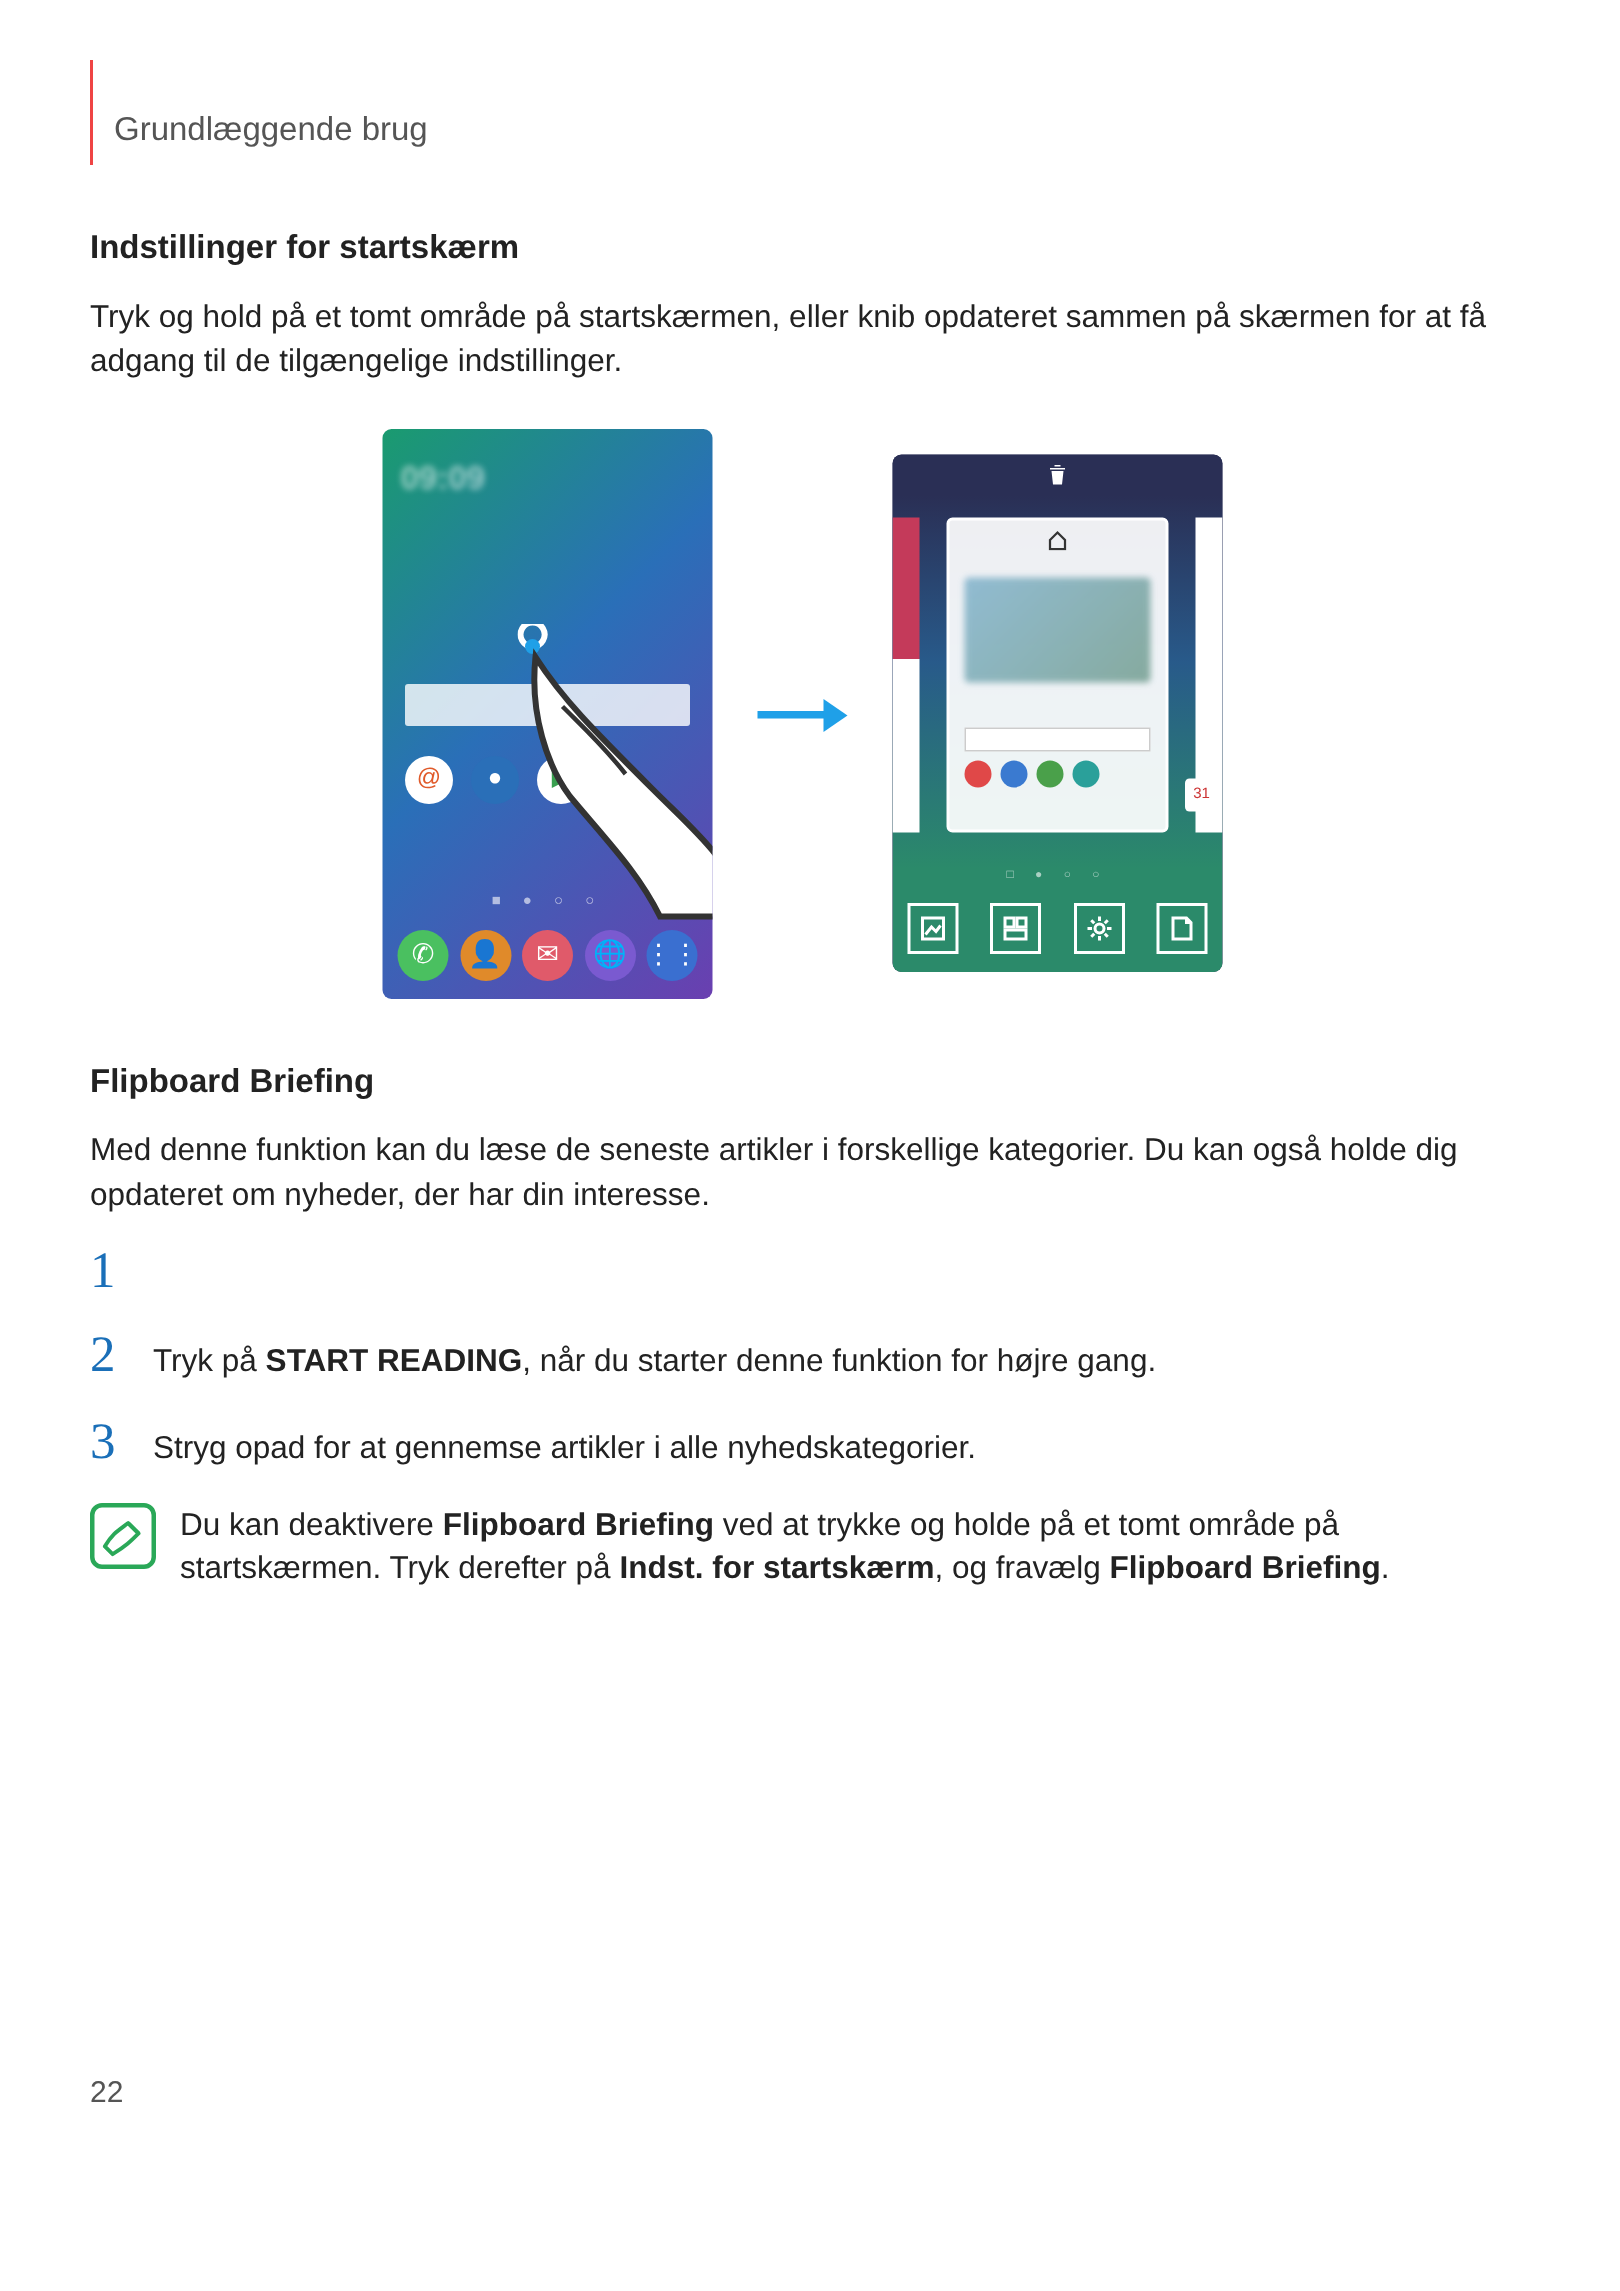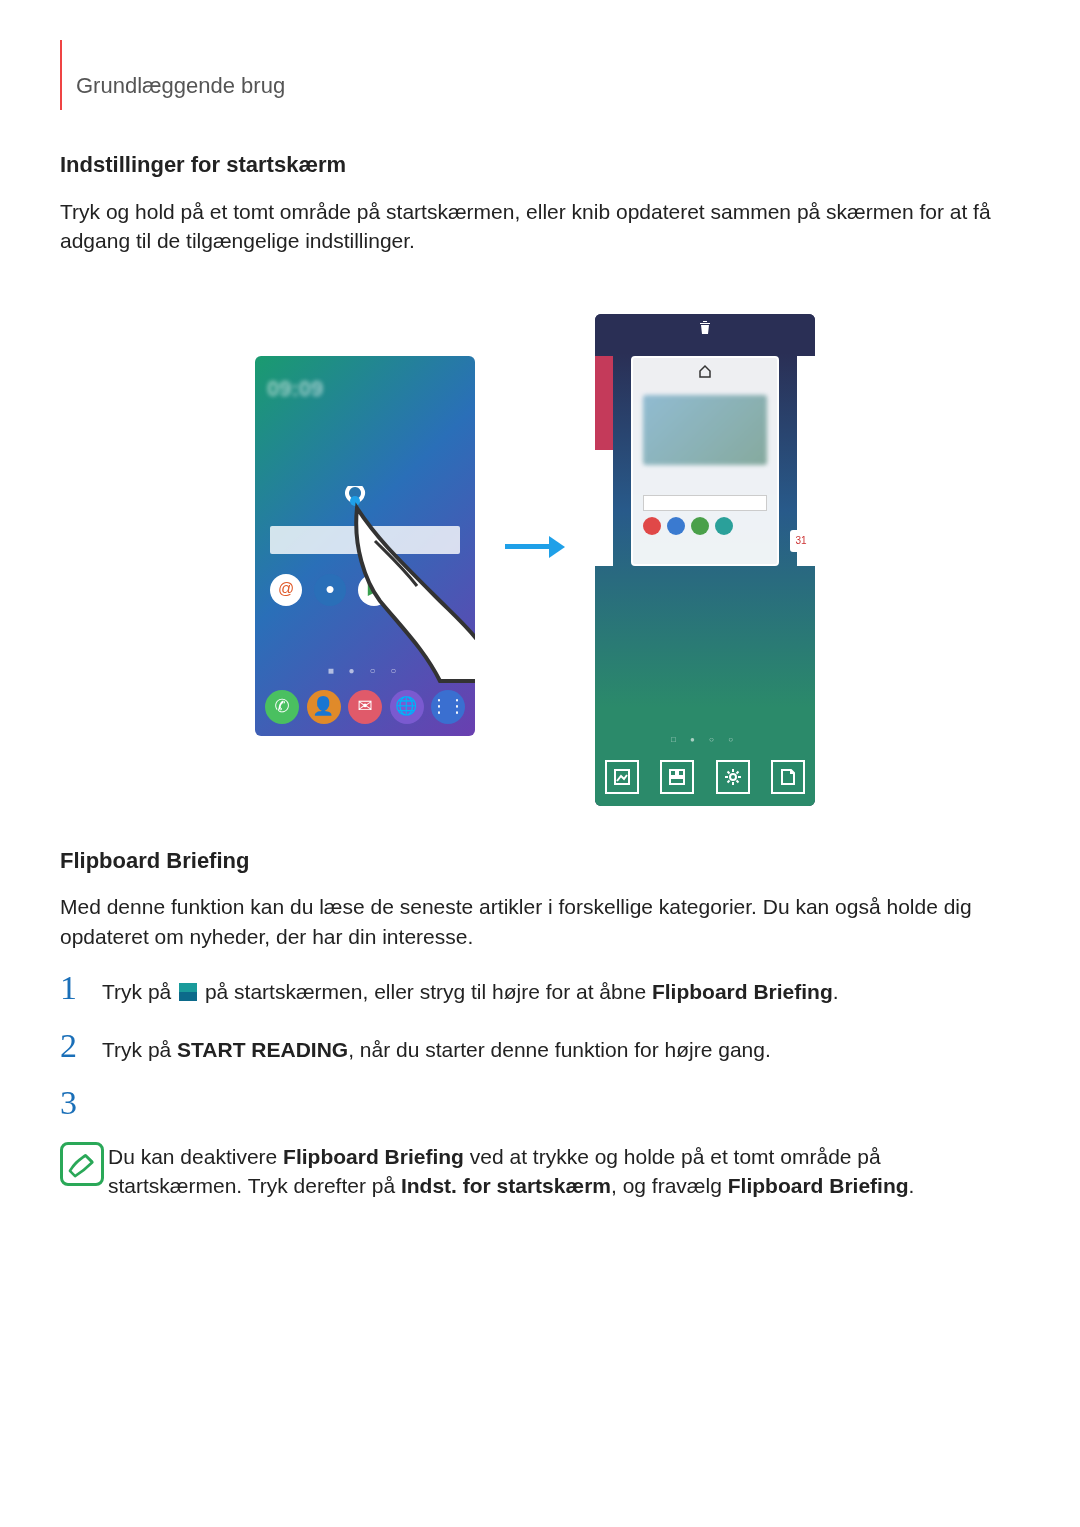--- a/index.html
+++ b/index.html
@@ -111,27 +111,26 @@
   .arrow::after {
     content: "";
     position: absolute;
     right: 0; top: -3px;
     border-left: 16px solid #1fa0e8;
     border-top: 11px solid transparent;
     border-bottom: 11px solid transparent;
   }
   .phone2 {
     width: 220px;
-    height: 492px;
+    height: 345px;
     border-radius: 6px;
     background: linear-gradient(180deg, #2a2f55 0%, #3a7a 60%, #2b6b5b 100%);
     background: #2a2f55;
     position: relative;
     overflow: hidden;
-    margin-top: 28px;
   }
   .phone2-bg {
     position:absolute; inset:0;
     background: linear-gradient(180deg, #2a2f55 0%, #2a2f55 8%, #285a8a 40%, #2b8a6a 80%);
   }
   .phone2-trash {
     position: absolute; top: 6px; left: 0; right:0;
     text-align:center; color:#fff; font-size: 16px;
   }
   .panel {
@@ -209,21 +208,21 @@
   }
   .step-text { padding-top: 6px; }
   .inline-icon {
     display:inline-block;
     width: 18px; height: 18px;
     background: linear-gradient(180deg,#1a9b9b 50%,#0c6a8a 50%);
     vertical-align: -2px;
     margin: 0 2px;
   }
   .note {
-    display:flex; gap: 4px; align-items:flex-start;
+    display:flex; gap: 16px; align-items:flex-start;
     margin-top: 4px;
   }
   .note-icon {
     width: 44px; height: 44px;
     border: 3px solid #2aa858;
     border-radius: 8px;
     flex-shrink:0;
     position:relative;
   }
   .note-icon svg { width:100%; height:100%; }
@@ -328,32 +327,32 @@
     </div>
   </div>
 </div>
 
 <h2>Flipboard Briefing</h2>
 <p>Med denne funktion kan du læse de seneste artikler i forskellige kategorier. Du kan også holde dig opdateret om nyheder, der har din interesse.</p>
 
 <div class="steps">
   <div class="step">
     <div class="step-num">1</div>
-    <div class="step-text">
-      <span>Tryk på </span><span class="inline-icon"></span><span> på startskærmen, eller stryg til højre for at åbne </span><b>Flipboard Briefing</b><span>.</span>
-    </div>
   </div>
   <div class="step">
     <div class="step-num">2</div>
     <div class="step-text">
       <span>Tryk på </span><b>START READING</b><span>, når du starter denne funktion for højre gang.</span>
     </div>
   </div>
   <div class="step">
     <div class="step-num">3</div>
+    <div class="step-text">
+      <span>Stryg opad for at gennemse artikler i alle nyhedskategorier.</span>
+    </div>
   </div>
 </div>
 
 <div class="note">
   <div class="note-icon">
     <svg viewBox="0 0 44 44">
         <path d="M8 30 C 14 20, 18 18, 26 12 L 34 20 C 28 26, 24 30, 14 36 Z" fill="none" stroke="#2aa858" stroke-width="3" stroke-linejoin="round"></path>
         <path d="M26 12 L34 20" stroke="#2aa858" stroke-width="3"></path>
       </svg>
   </div>

